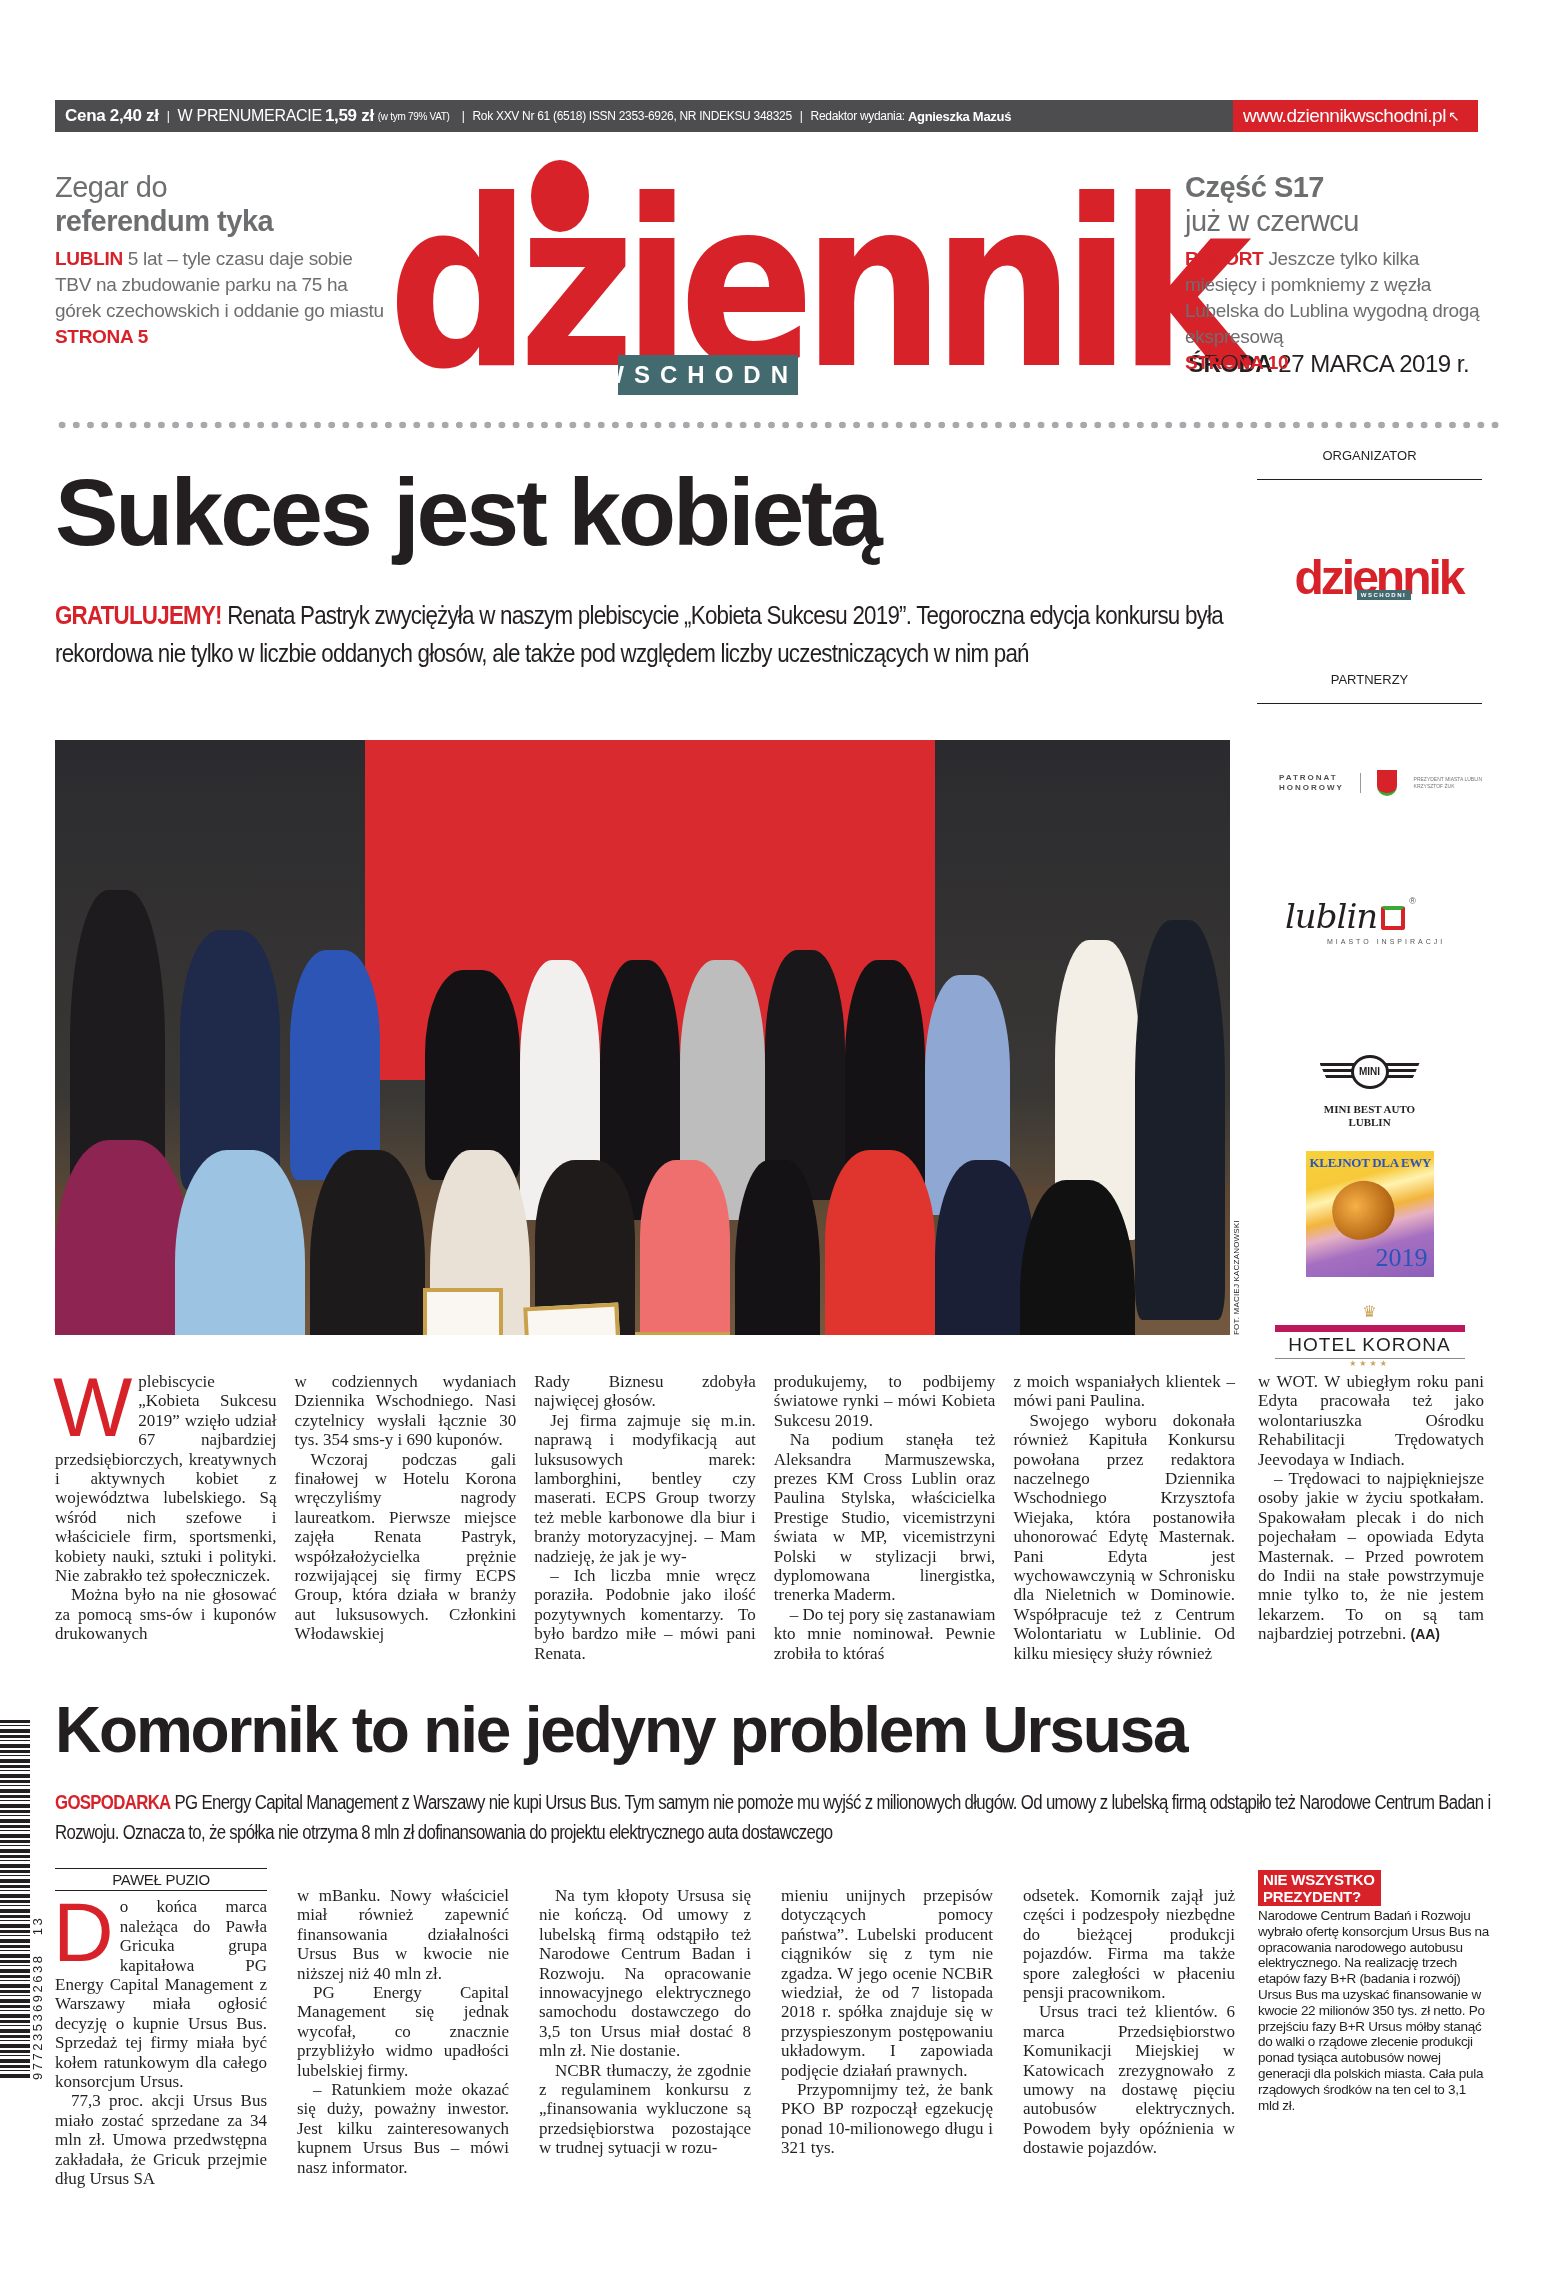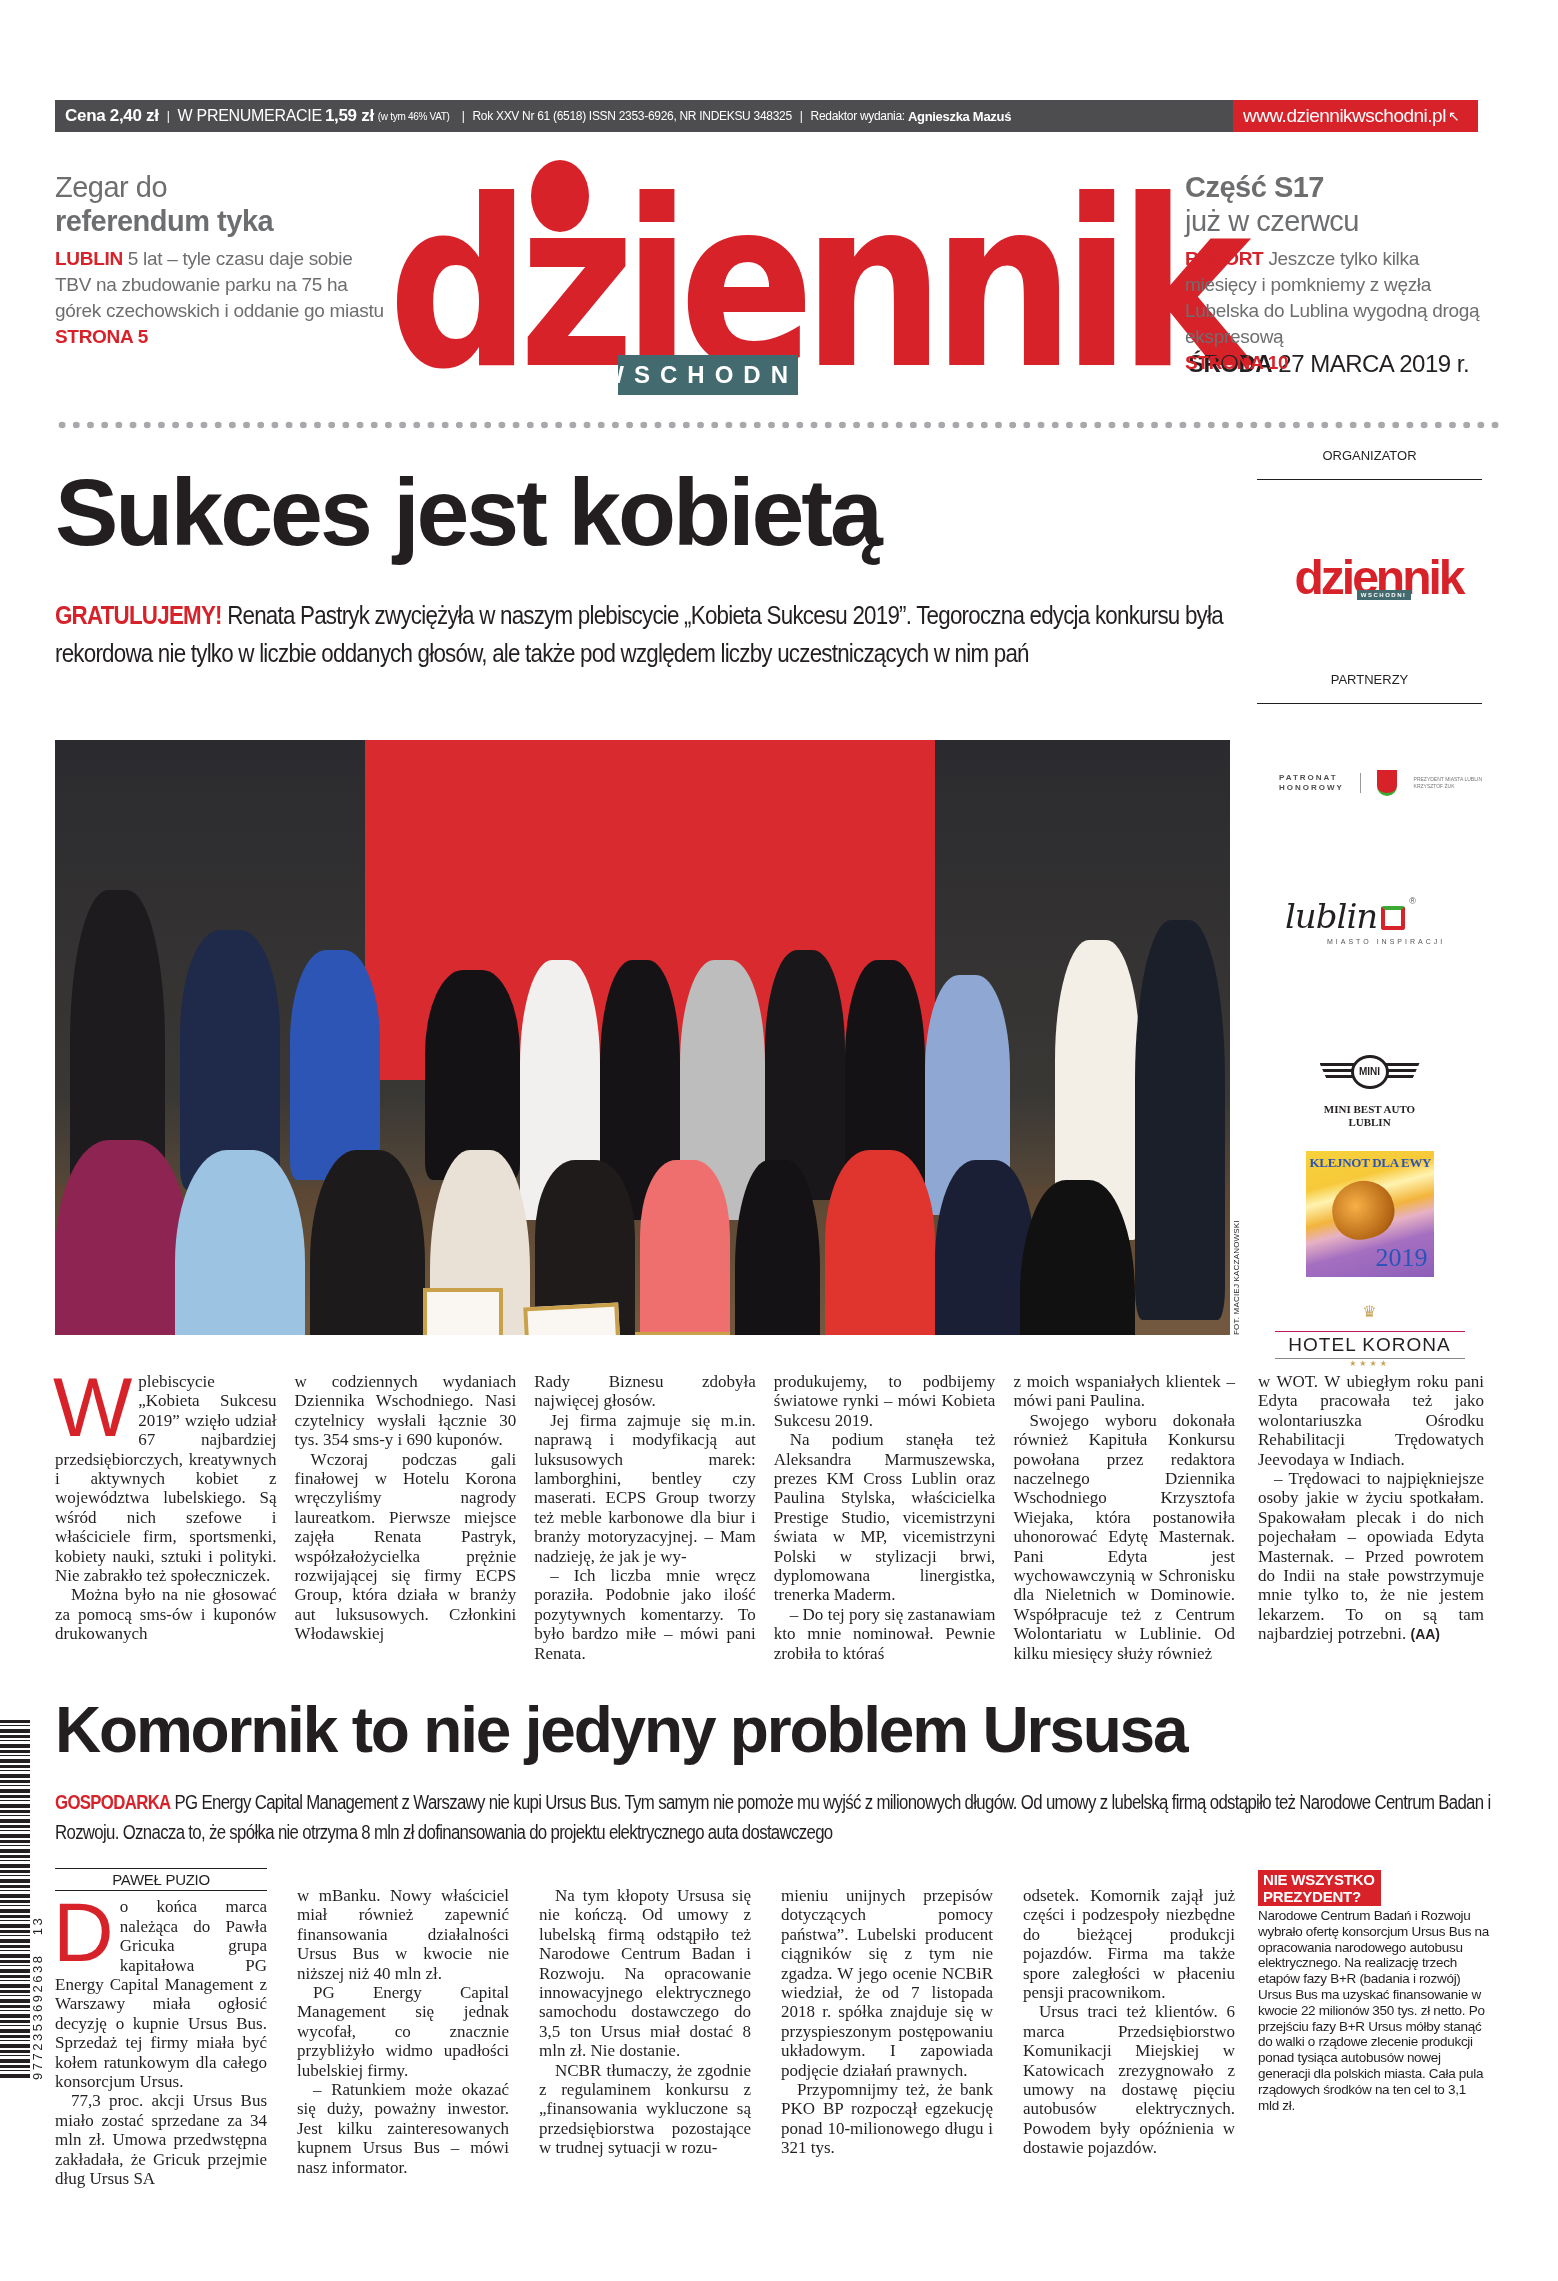--- a/index.html
+++ b/index.html
@@ -81,21 +81,21 @@
     font-size: 10px; font-weight: 700; text-align: center; line-height: 28px; }
   .mini-caption { font-family: "Liberation Serif", serif; font-weight: 700; font-size: 11px; line-height: 13px; margin-top: 14px; color: #231f20; }
   .klejnot { margin: 22px auto 0; width: 128px; height: 126px; position: relative; overflow: hidden;
     background: linear-gradient(165deg,#f6d23a 0%,#f7c93a 25%,#fff3b0 35%,#f3b43b 48%,#e7b2c4 58%,#a56fc1 72%,#8d5fb9 100%); }
   .klejnot .kt { position: absolute; left: 4px; top: 4px; font-family: "Liberation Serif", serif; font-weight: 700; font-size: 13px; color: #2b54b8; letter-spacing: -0.3px; }
   .klejnot .rose { position: absolute; left: 26px; top: 30px; width: 62px; height: 58px; border-radius: 50% 50% 45% 45%;
     background: radial-gradient(circle at 40% 40%, #f7b046, #b46614 70%, #6b3a0c); transform: rotate(-15deg); }
   .klejnot .ky { position: absolute; right: 6px; bottom: 4px; font-family: "Liberation Serif", serif; font-size: 26px; color: #2b54b8; }
   .hotel { margin: 26px auto 0; width: 190px; text-align: center; position: relative; }
   .hotel .crown { color: #c9a45a; font-size: 16px; line-height: 18px; }
-  .hotel .hname { font-size: 19px; letter-spacing: 1px; color: #231f20; border-top: 1px solid #be185d; border-bottom: 1px solid #888; padding: 2px 0; margin-top: 10px; }
+  .hotel .hname { font-size: 19px; letter-spacing: 1px; color: #231f20; border-top: 7px solid #be185d; border-bottom: 1px solid #888; padding: 2px 0; margin-top: 4px; }
   .hotel .stars { color: #c9a45a; font-size: 8px; letter-spacing: 3px; }
 
   
   .cols { position: absolute; display: flex; font-family: "Liberation Serif", serif; font-size: 17px; line-height: 19.4px; color: #231f20; }
   .col { text-align: justify; hyphens: manual; }
   .col p { text-indent: 16px; }
   .col p.noindent { text-indent: 0; }
   .cols-a { left: 55px; top: 1372px; width: 1180px; gap: 18px; }
   .cols-a .col { width: 222px; }
   .cols-a2 { left: 1258px; top: 1372px; width: 240px; }
@@ -124,21 +124,21 @@
 </style>
 </head>
 <body>
 
 <div class="topbar">
   <div class="topbar-info">
     <b>Cena 2,40 zł</b>
     <span class="sep">|</span>
     <span class="mid">W PRENUMERACIE</span>&nbsp;
     <b>1,59 zł</b>
-    <span class="small">(w tym 46% VAT)</span>
+    <span class="small">(w tym 79% VAT)</span>
     <span class="sep">|</span>
     <span>Rok XXV Nr 61 (6518) ISSN 2353-6926, NR INDEKSU 348325</span>
     <span class="sep">|</span>
     <span>Redaktor wydania:</span>&nbsp;
     <b style="font-size:13px">Agnieszka Mazuś</b>
   </div>
   <div class="topbar-url">
     <span>www.dziennikwschodni.pl</span>
     <span class="cursor-glyph">↖</span>
   </div>

